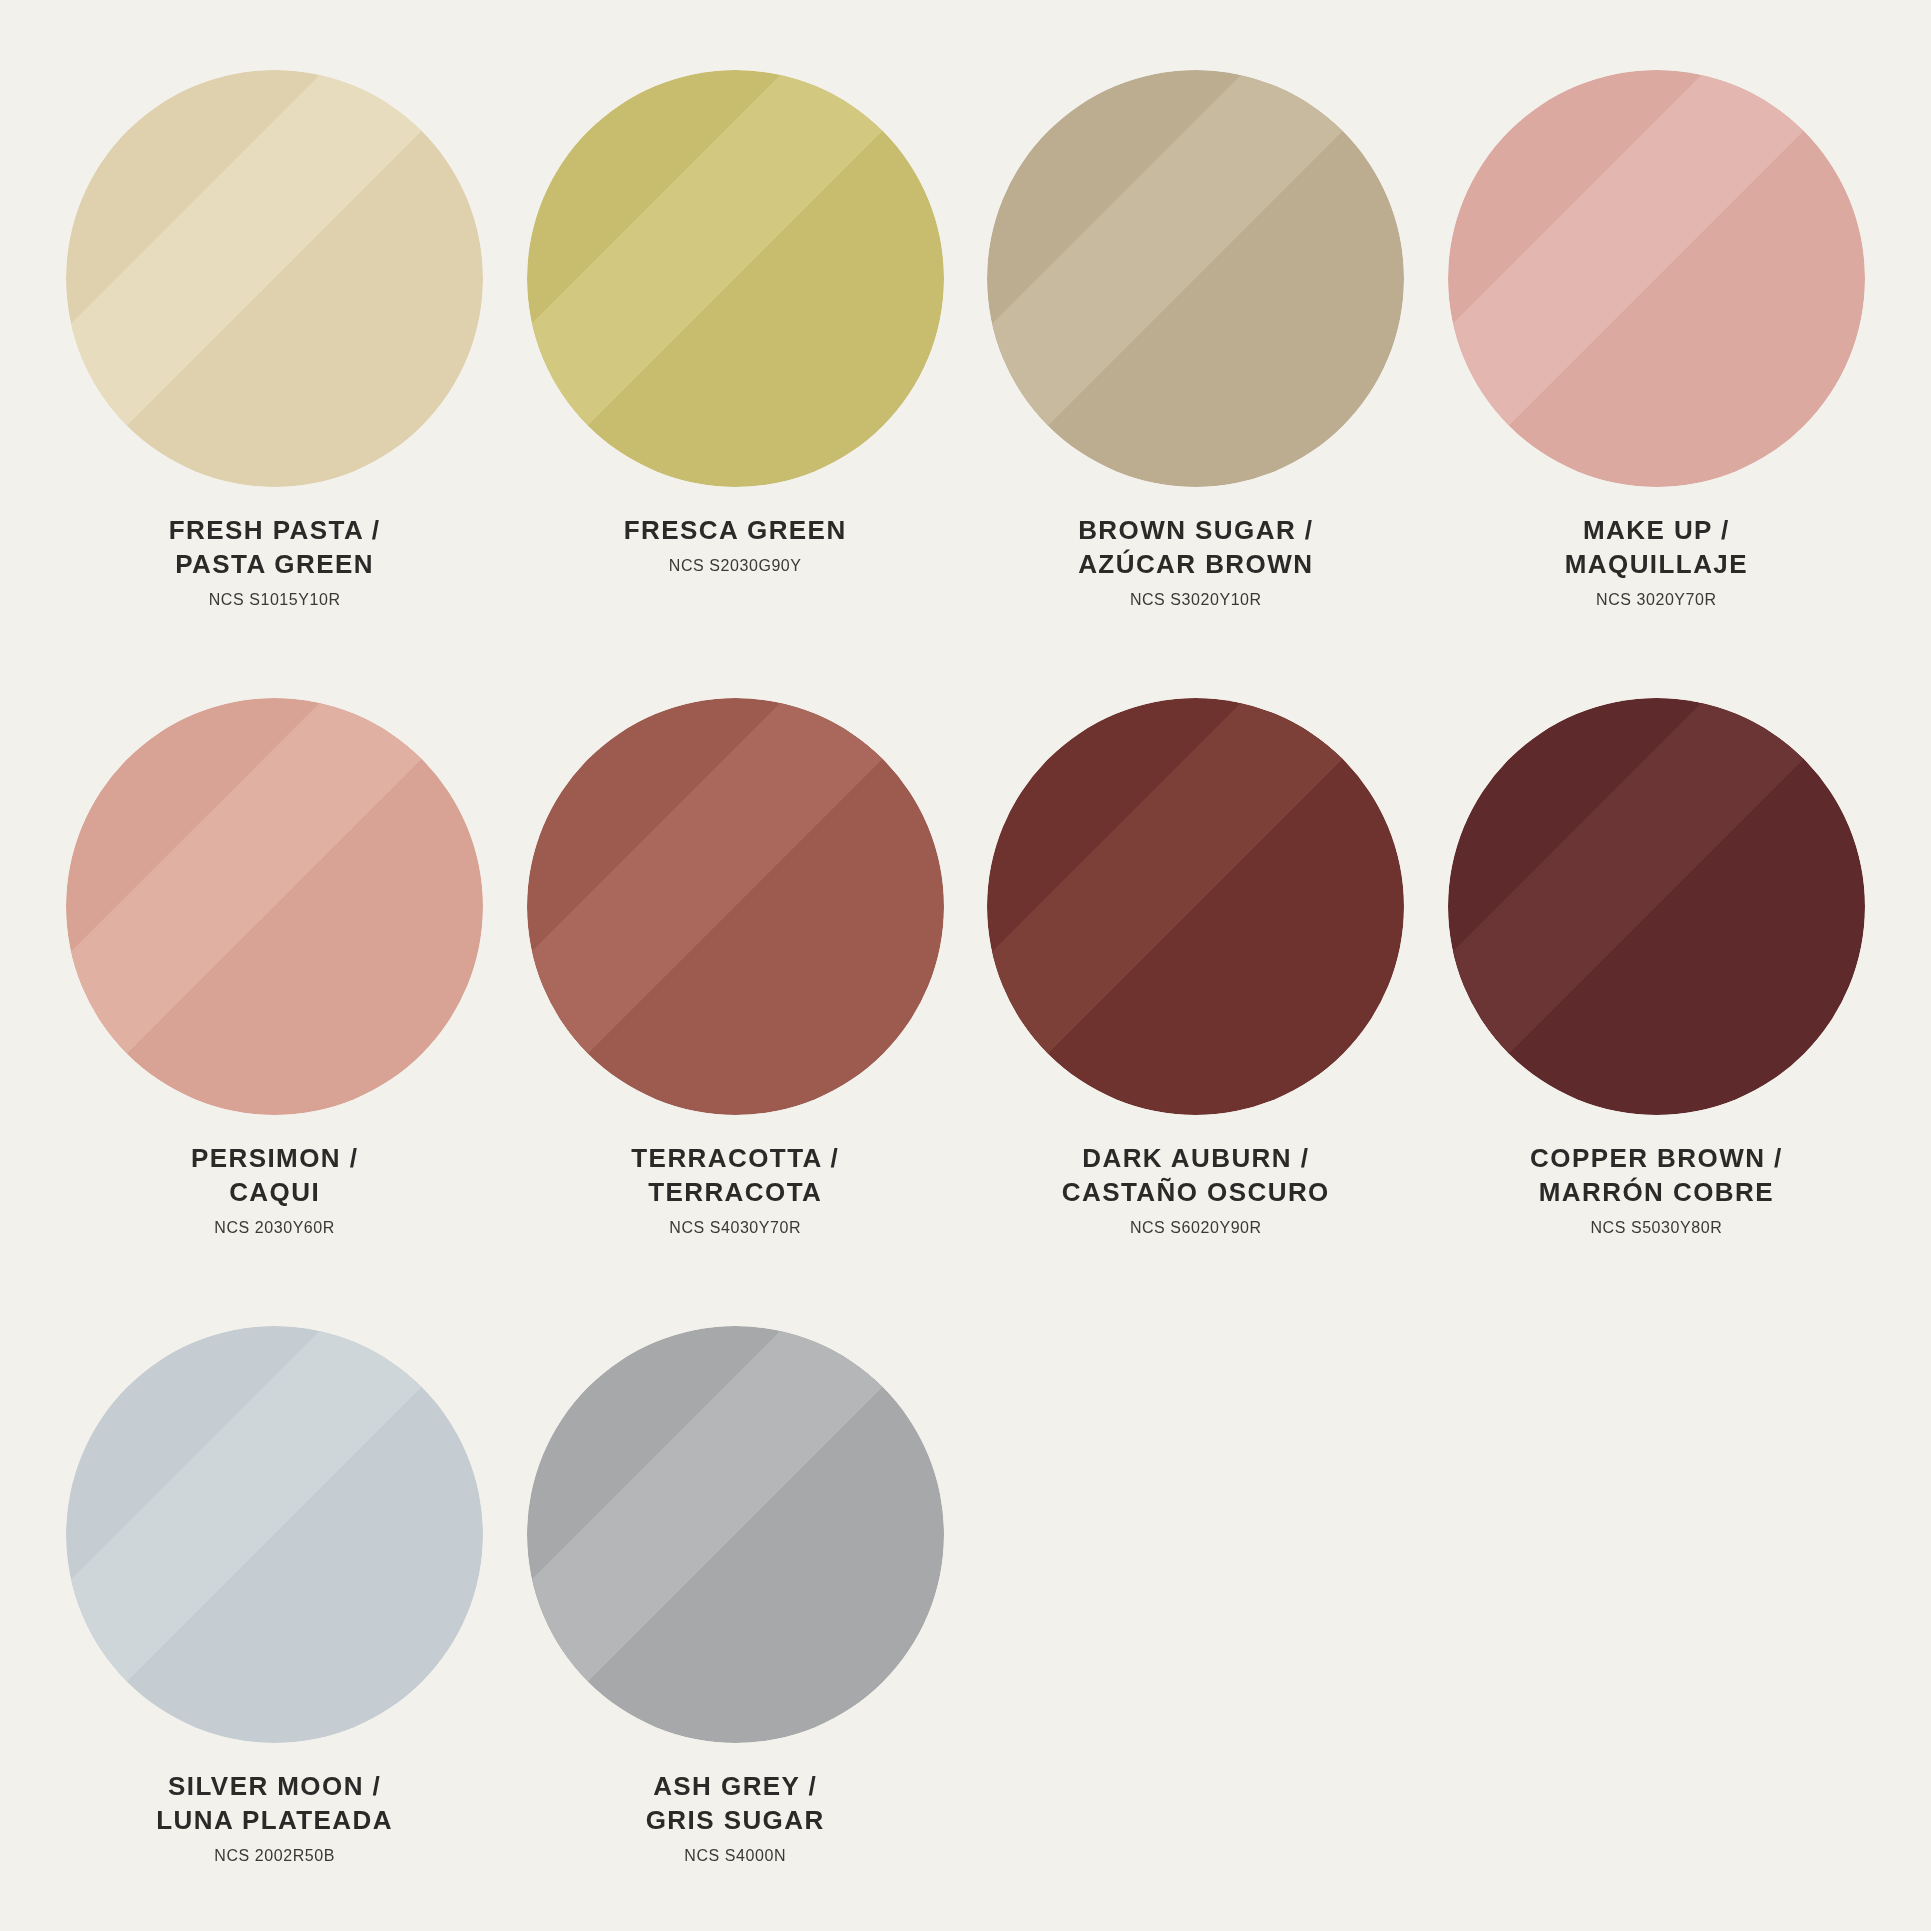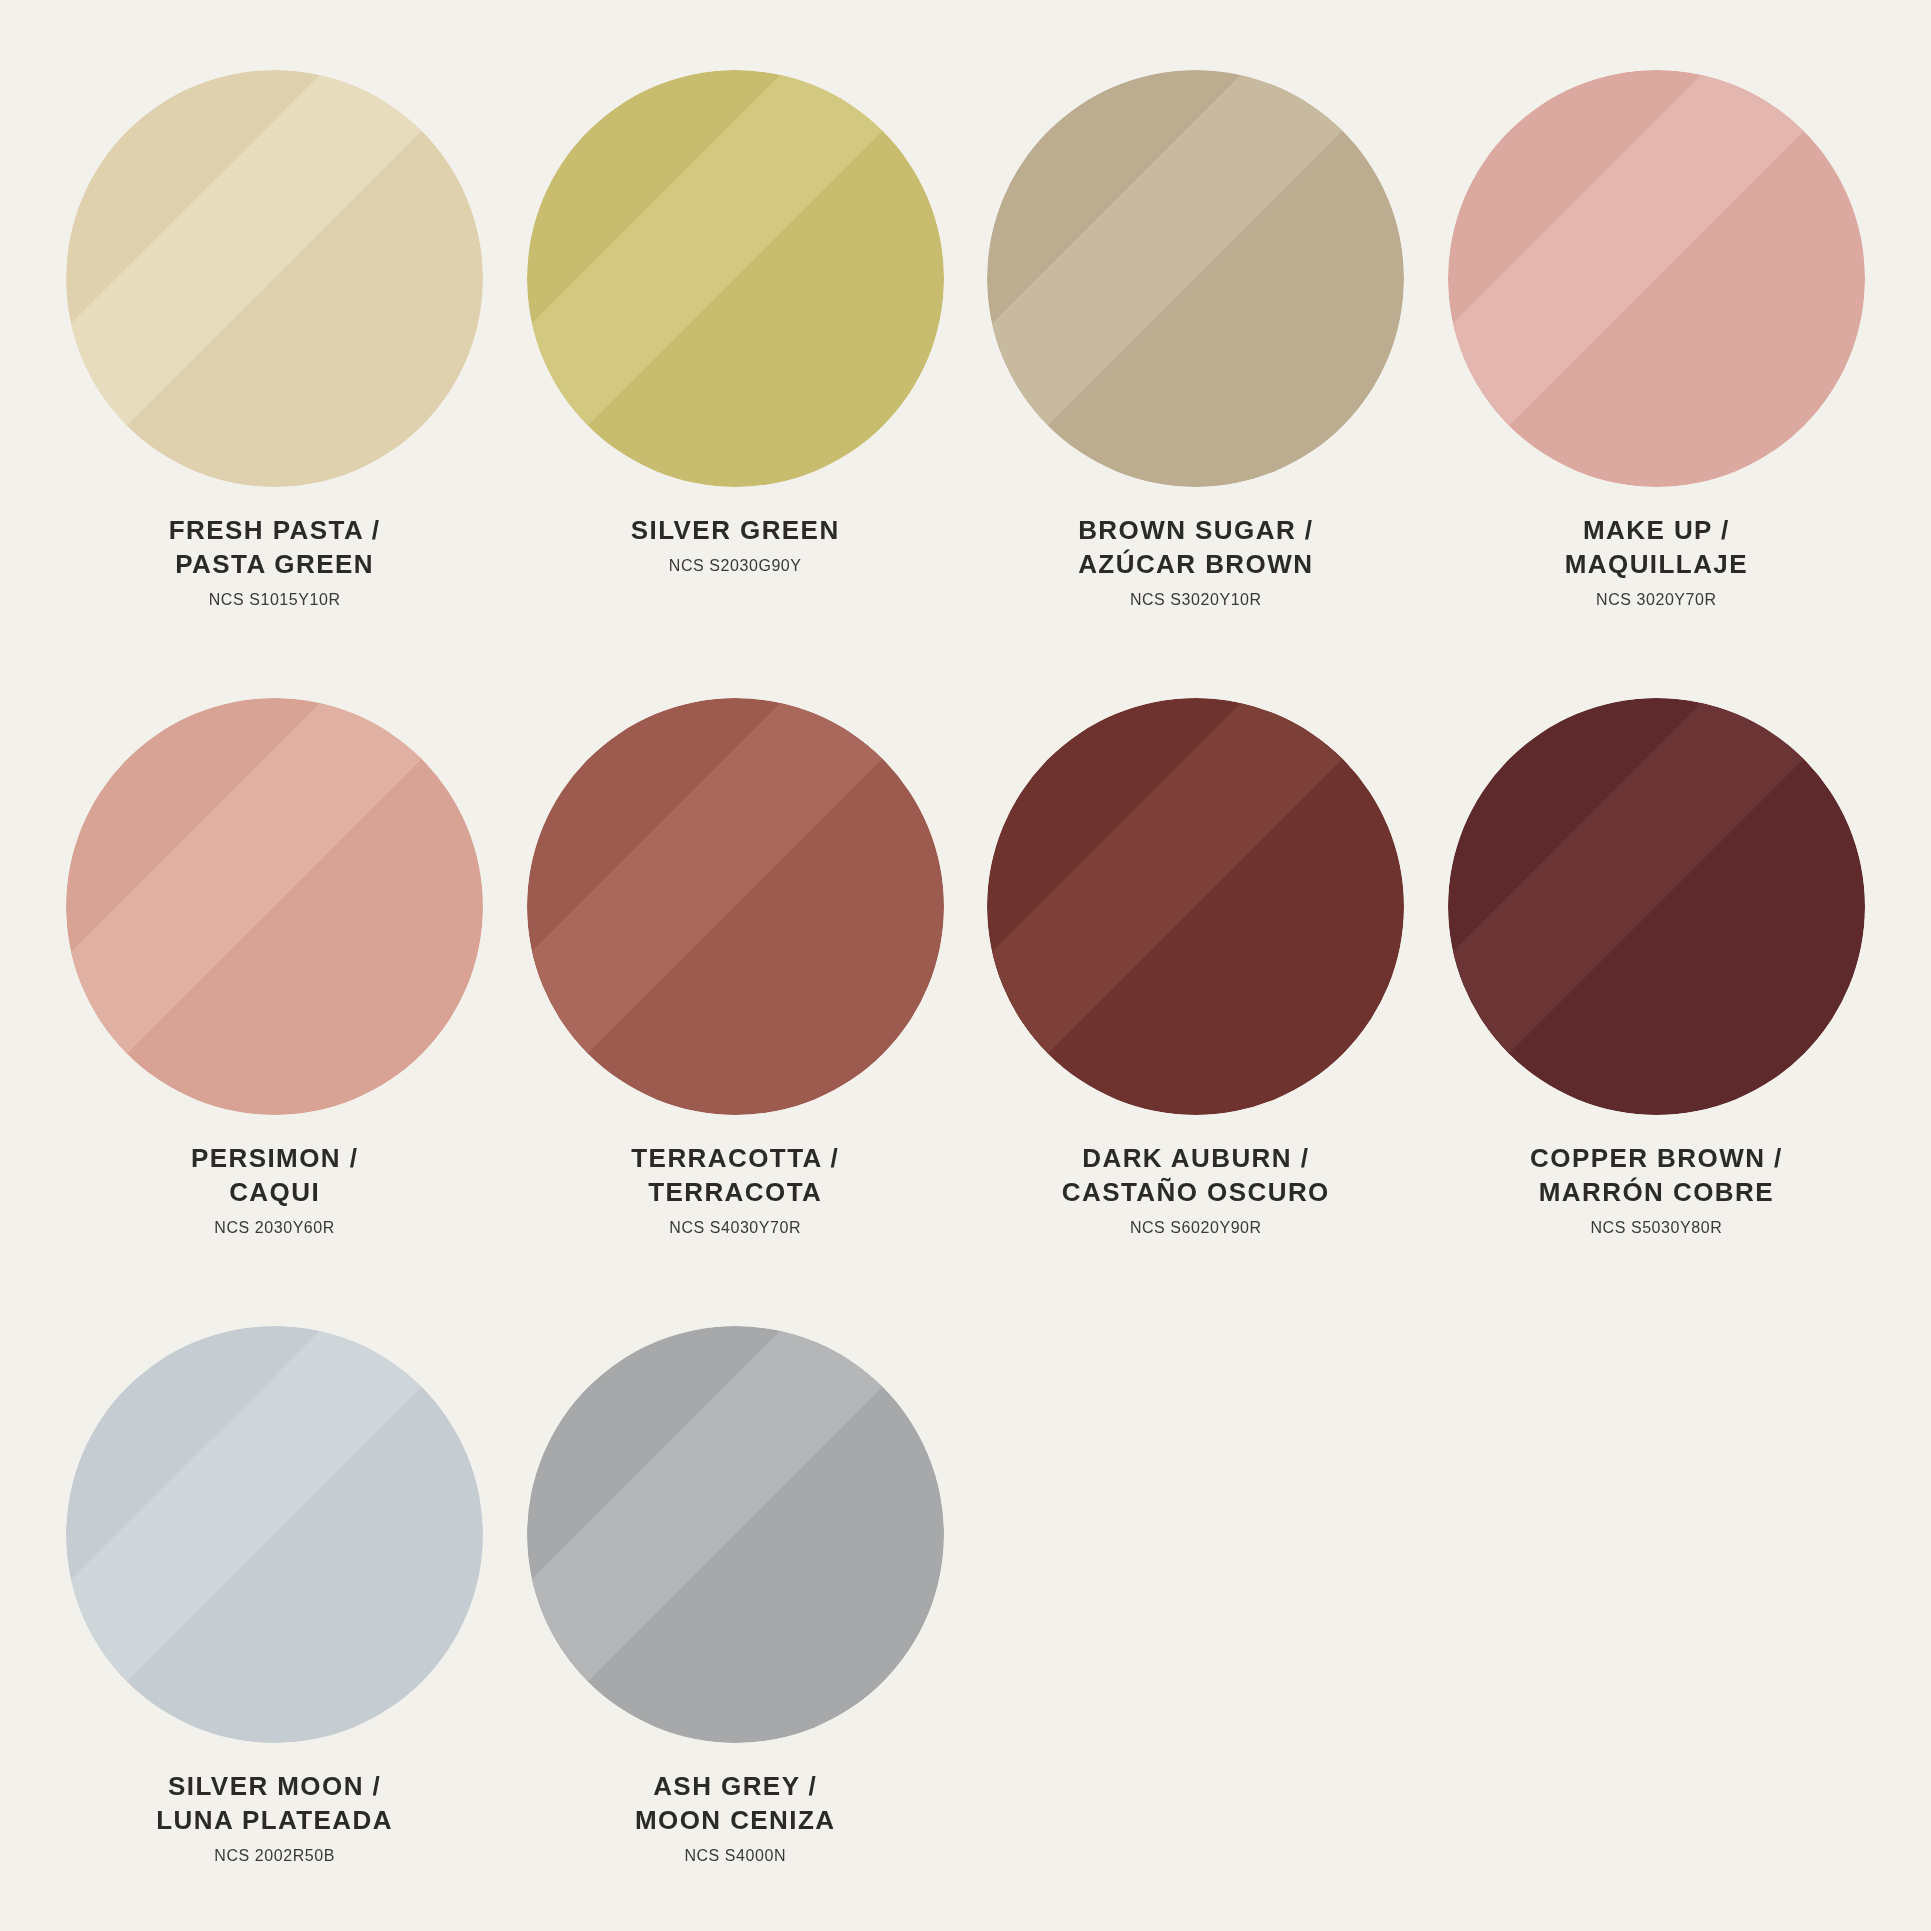--- a/index.html
+++ b/index.html
@@ -105,21 +105,21 @@
           <div class="swatch-name">PASTA GREEN</div>
           <div class="swatch-code">NCS S1015Y10R</div>
         </div>
       </div>
       <div class="swatch">
         <div class="chip">
           <div class="chip-base" style="background-color: rgb(200, 188, 110);"></div>
           <div class="chip-sheen-2" style="background: linear-gradient(135deg, rgb(211, 200, 127) 0%, rgb(211, 200, 127) 50%, rgb(200, 188, 110) 50%, rgb(200, 188, 110) 100%);"></div>
         </div>
         <div class="swatch-caption">
-          <div class="swatch-name">SILVER GREEN</div>
+          <div class="swatch-name">FRESCA GREEN</div>
           <div class="swatch-code">NCS S2030G90Y</div>
         </div>
       </div>
       <div class="swatch">
         <div class="chip">
           <div class="chip-base" style="background-color: rgb(188, 173, 145);"></div>
           <div class="chip-sheen-2" style="background: linear-gradient(135deg, rgb(199, 186, 159) 0%, rgb(199, 186, 159) 50%, rgb(188, 173, 145) 50%, rgb(188, 173, 145) 100%);"></div>
         </div>
         <div class="swatch-caption">
           <div class="swatch-name">BROWN SUGAR /</div>
@@ -193,21 +193,21 @@
           <div class="swatch-code">NCS 2002R50B</div>
         </div>
       </div>
       <div class="swatch">
         <div class="chip">
           <div class="chip-base" style="background-color: rgb(166, 168, 169);"></div>
           <div class="chip-sheen-2" style="background: linear-gradient(135deg, rgb(180, 182, 183) 0%, rgb(180, 182, 183) 50%, rgb(166, 168, 169) 50%, rgb(166, 168, 169) 100%);"></div>
         </div>
         <div class="swatch-caption">
           <div class="swatch-name">ASH GREY /</div>
-          <div class="swatch-name">MOON CENIZA</div>
+          <div class="swatch-name">GRIS SUGAR</div>
           <div class="swatch-code">NCS S4000N</div>
         </div>
       </div>
       <div class="swatch is-empty">
         <div class="chip"></div>
         <div class="swatch-caption">
           <div class="swatch-code"></div>
         </div>
       </div>
       <div class="swatch is-empty">

